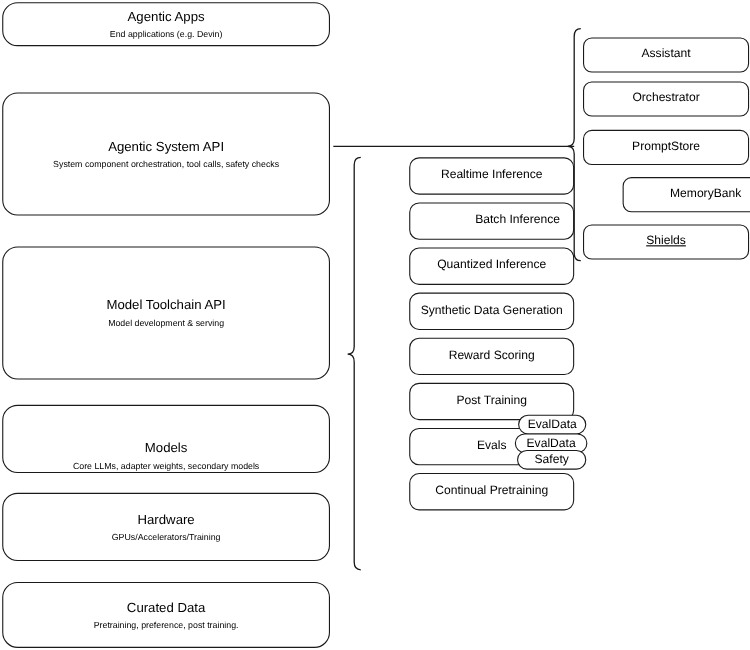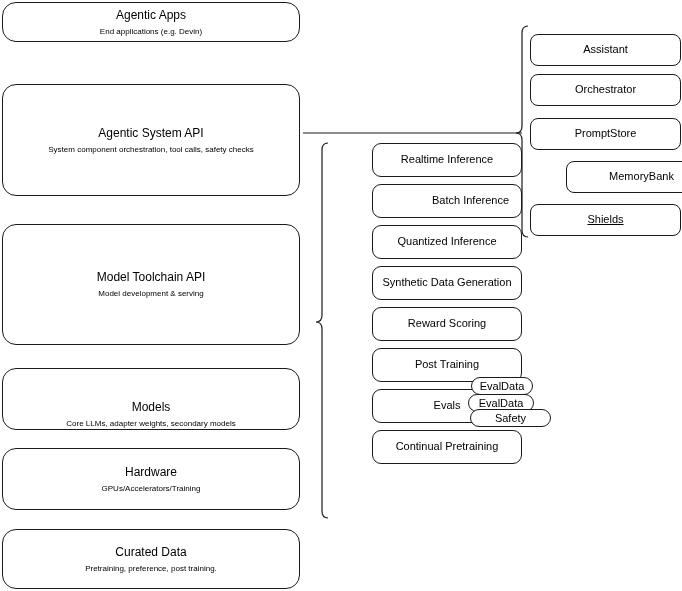--- a/index.html
+++ b/index.html
@@ -174,21 +174,21 @@
   <div class="box mid-box" style="top:430px;">
     <div class="title">Continual Pretraining</div>
   </div>
 
   <div class="pill" style="left:471px;top:377px;width:62px;">
     <span>EvalData</span>
   </div>
   <div class="pill" style="left:468px;top:394px;width:66px;">
     <span>EvalData</span>
   </div>
-  <div class="pill" style="left:470px;top:409px;width:81px;">
+  <div class="pill" style="left:470px;top:409px;width:63px;">
     <span>Safety</span>
   </div>
 
   <div class="box right-box" style="top:74px;">
     <div class="title">Orchestrator</div>
   </div>
   <div class="box right-box" style="top:34px;">
     <div class="title">Assistant</div>
   </div>
   <div class="box right-box" style="top:118px;">

